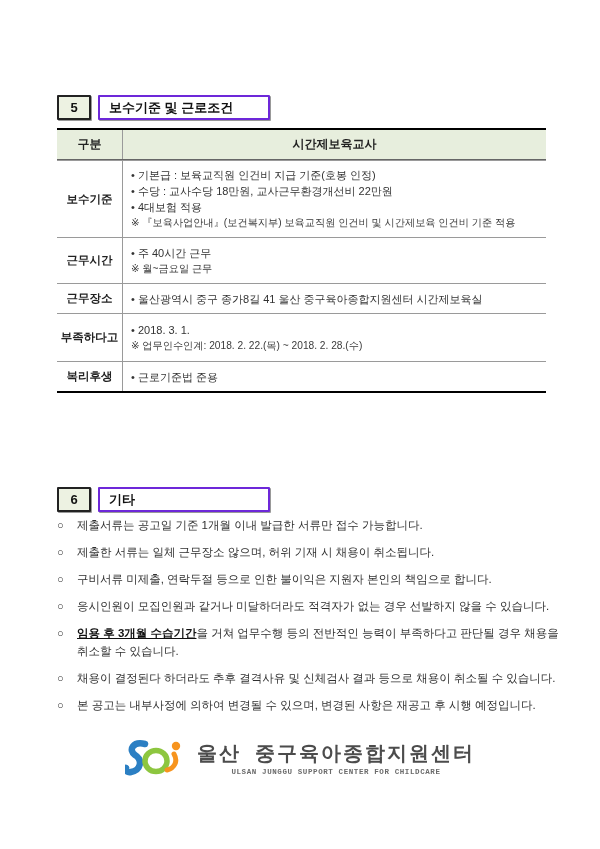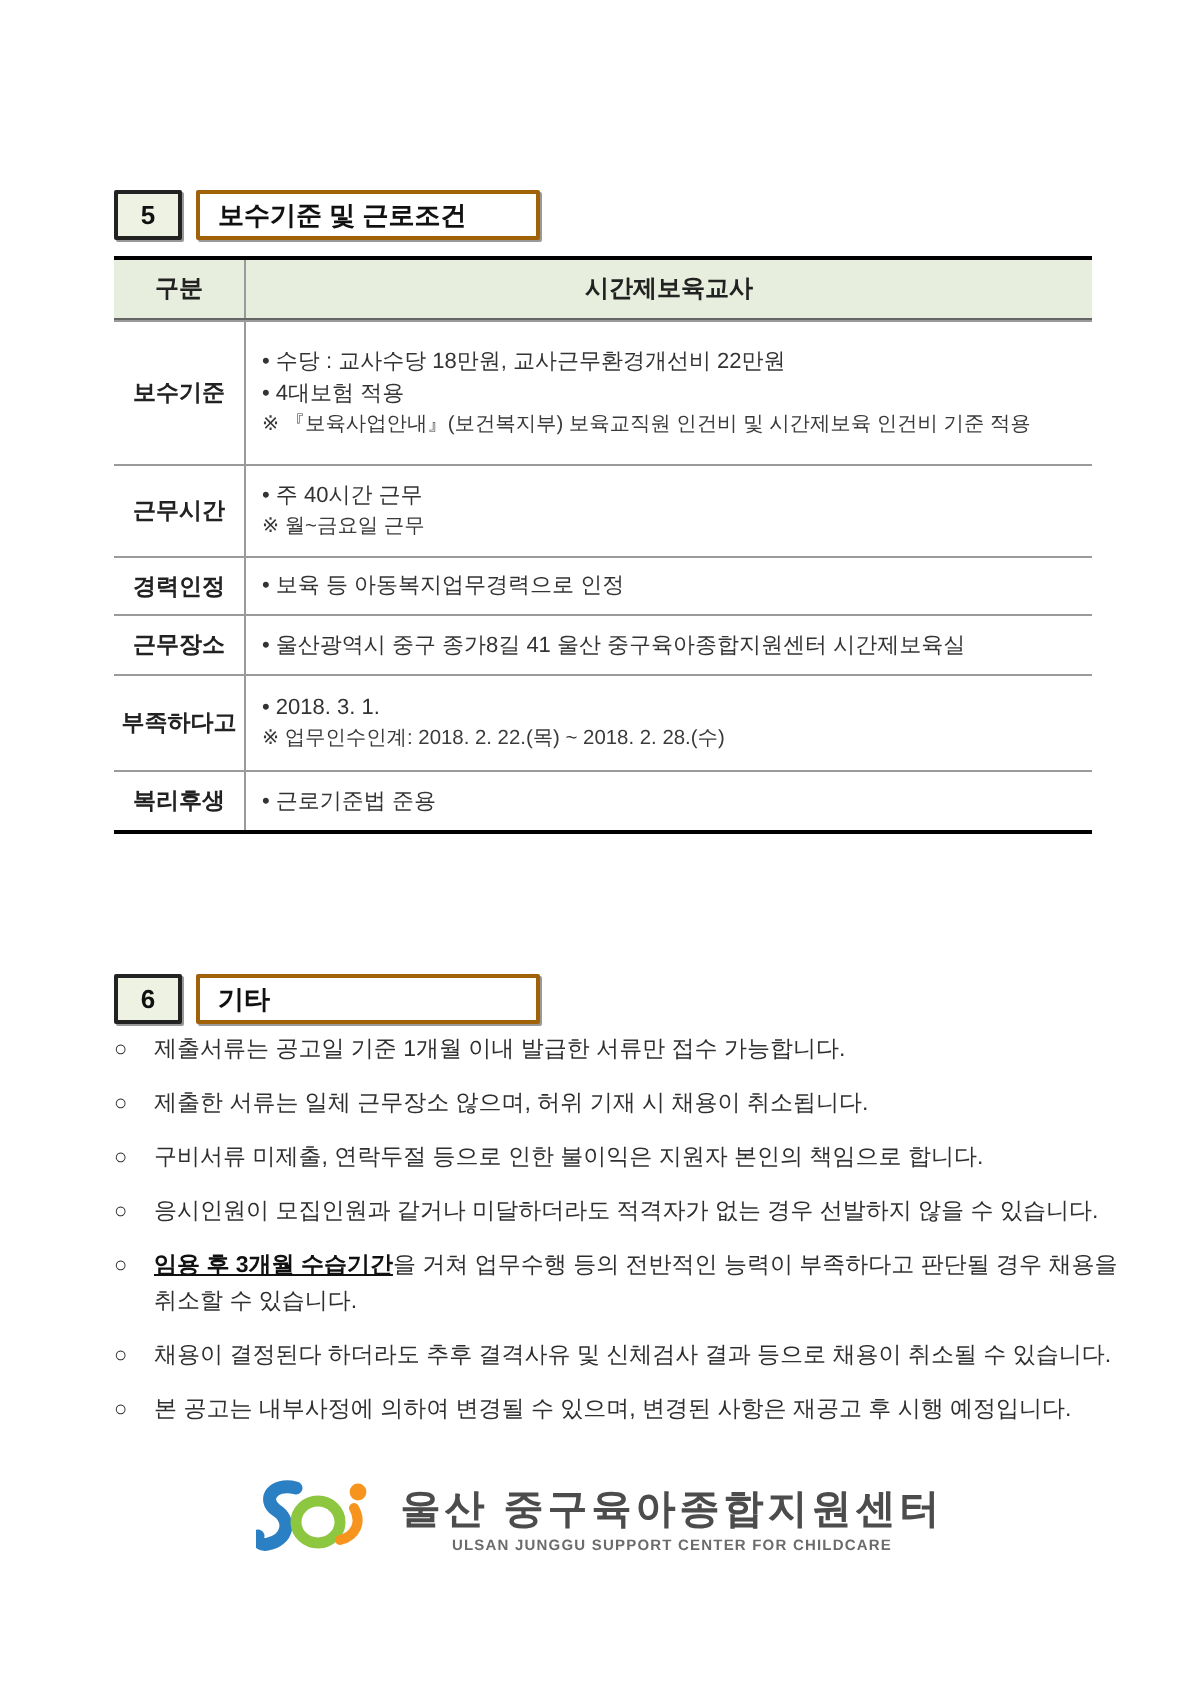--- a/index.html
+++ b/index.html
@@ -16,21 +16,21 @@
   .sec-header { position:absolute; left:57px; display:flex; gap:7px; }
   .sec-header .num-box {
     width:34px; height:25px; background:#edf2e2;
     border:2px solid #222; border-radius:1px;
     display:flex; align-items:center; justify-content:center;
     font-weight:bold; font-size:13px; color:#111;
     box-shadow:1px 1px 0 #999;
   }
   .sec-header .title-box {
     width:172px; height:25px; background:#fff;
-    border:2px solid #a16207; border-radius:1px;
+    border:2px solid #6d28d9; border-radius:1px;
     display:flex; align-items:center;
     padding-left:9px;
     font-weight:bold; font-size:13px; color:#111;
     box-shadow:1px 1px 0 #999;
     white-space:nowrap;
   }
   #sec5 { top:95px; }
   #sec6 { top:487px; }
 
   
@@ -67,21 +67,21 @@
   .note-marker { width:20px; min-width:20px; font-size:11px; line-height:18px; color:#2f2f2f; }
   .note-text { flex:1; }
   .note-text .emph { font-weight:bold; text-decoration:underline; color:#111; }
 
   
   .footer-logo {
     position:absolute; top:737px; left:0; width:600px;
     display:flex; align-items:center; justify-content:center; gap:10px;
   }
   .logo-mark { width:62px; height:46px; }
-  .logo-text { display:flex; flex-direction:column; align-items:center; }
+  .logo-text { display:flex; flex-direction:column; align-items:center;font-family:Liberation Mono, monospace; }
   .logo-kr { font-size:20px; font-weight:bold; color:#4c4c4c; letter-spacing:2px; line-height:24px; }
   .logo-en { font-size:7.5px; font-weight:bold; color:#6b6b6b; letter-spacing:0.6px; line-height:11px; }
 </style>
 </head>
 <body>
 
 <div class="page">
 
   <div class="sec-header" id="sec5">
     <div class="num-box">5</div>
@@ -90,40 +90,35 @@
 
   <div class="info-table">
     <div class="t-row header h28">
       <div class="t-label">구분</div>
       <div class="t-content">시간제보육교사</div>
     </div>
 
     <div class="t-row h72">
       <div class="t-label">보수기준</div>
       <div class="t-content">
+        <div class="t-line">• 기본급 : 보육교직원 인건비 지급 기준(호봉 인정)</div>
         <div class="t-line">• 수당 : 교사수당 18만원, 교사근무환경개선비 22만원</div>
         <div class="t-line">• 4대보험 적용</div>
         <div class="t-line sub">※ 『보육사업안내』(보건복지부) 보육교직원 인건비 및 시간제보육 인건비 기준 적용</div>
       </div>
     </div>
 
     <div class="t-row h46">
       <div class="t-label">근무시간</div>
       <div class="t-content">
         <div class="t-line">• 주 40시간 근무</div>
         <div class="t-line sub">※ 월~금요일 근무</div>
       </div>
     </div>
 
-    <div class="t-row h29">
-      <div class="t-label">경력인정</div>
-      <div class="t-content">
-        <div class="t-line">• 보육 등 아동복지업무경력으로 인정</div>
-      </div>
-    </div>
 
     <div class="t-row h30">
       <div class="t-label">근무장소</div>
       <div class="t-content">
         <div class="t-line">• 울산광역시 중구 종가8길 41 울산 중구육아종합지원센터 시간제보육실</div>
       </div>
     </div>
 
     <div class="t-row h48">
       <div class="t-label">부족하다고</div>

